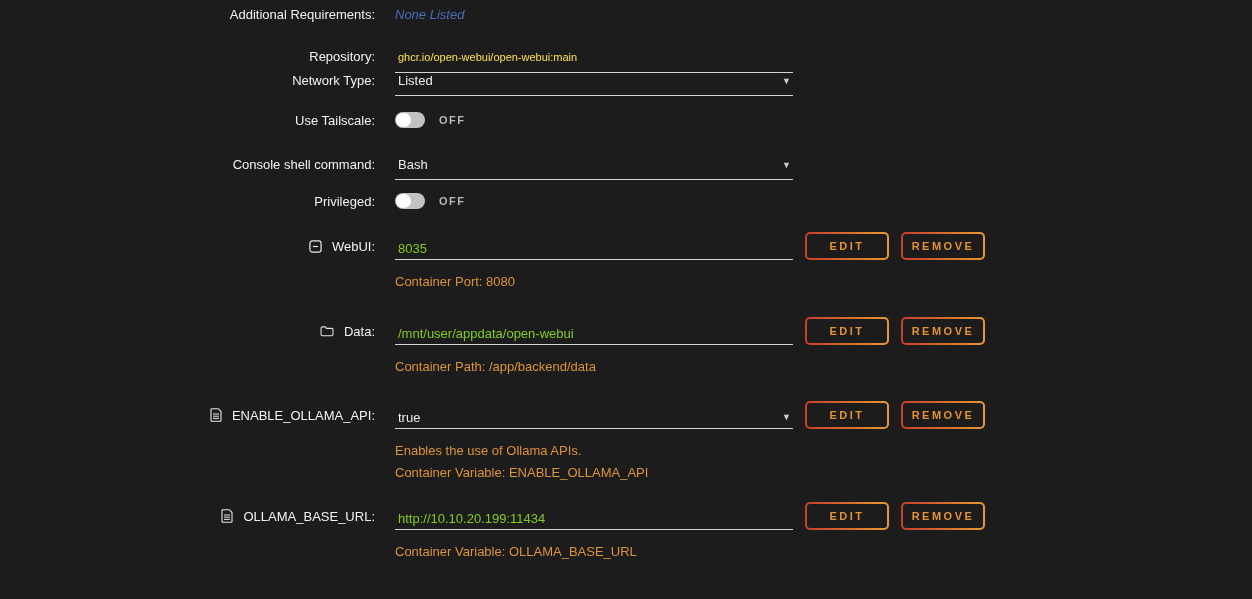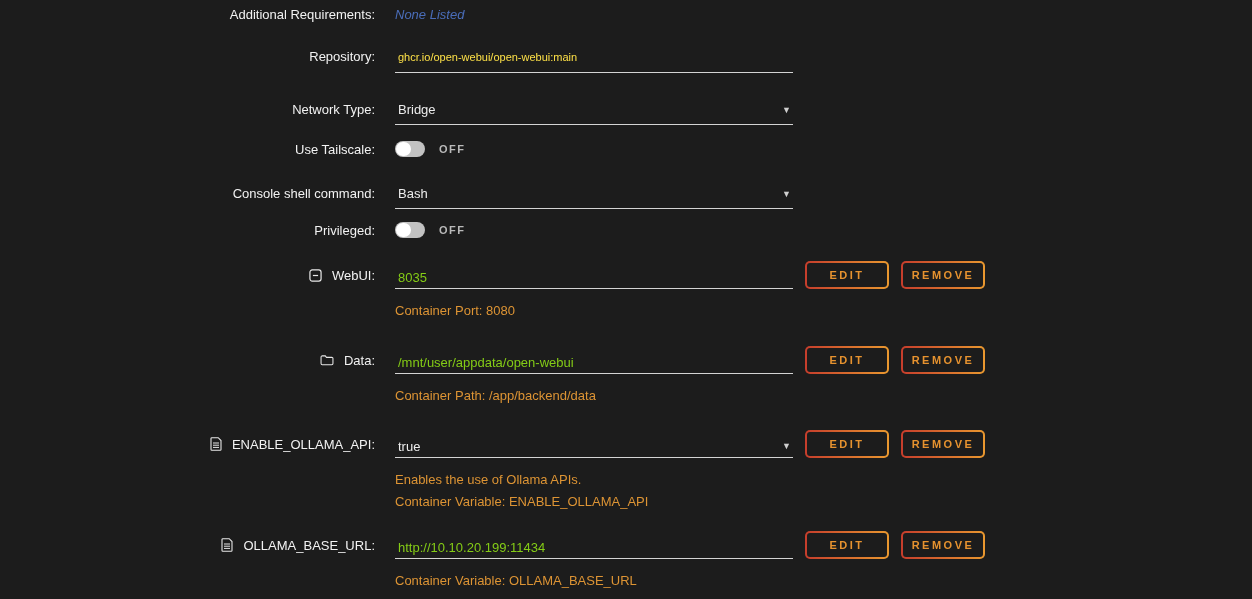--- a/index.html
+++ b/index.html
@@ -76,21 +76,21 @@
     position:absolute; left:1px; top:1px; width:15px; height:14px;
     border-radius:7px; background:#ffffff;
   }
   .toggle-state { color:#b9b9b9; font-size:11px; font-weight:bold; letter-spacing:1.5px; }
 
   .icon svg { display:block; }
 
   
   .r1 { }
   .r2 { margin-top:27px; }
-  .r3 { margin-top:29px; }
+  .r3 { }
   .r4 { margin-top:16px; }
   .r5 { margin-top:29px; }
   .r6 { margin-top:13px; }
   .r7 { margin-top:23px; }
   .r8 { margin-top:27px; }
   .r9 { margin-top:26px; }
   .r10 { margin-top:21px; }
   .row-cfg .label-cell { height:28px; }
 </style>
 </head>
@@ -114,21 +114,21 @@
         <input class="u-input" type="text" value="ghcr.io/open-webui/open-webui:main" style="">
       </div>
     </div>
   </div>
 
   <div class="row r3">
     <div class="label-cell">Network Type:</div>
     <div class="content-cell">
       <div class="fieldwrap">
         <div class="u-select">
-          <span>Bridge</span>
+          <span>Listed</span>
           <span class="arrow">▼</span>
         </div>
       </div>
     </div>
   </div>
 
   <div class="row r4" style="align-items:center;">
     <div class="label-cell">Use Tailscale:</div>
     <div class="content-cell">
       <div class="toggle-line">

